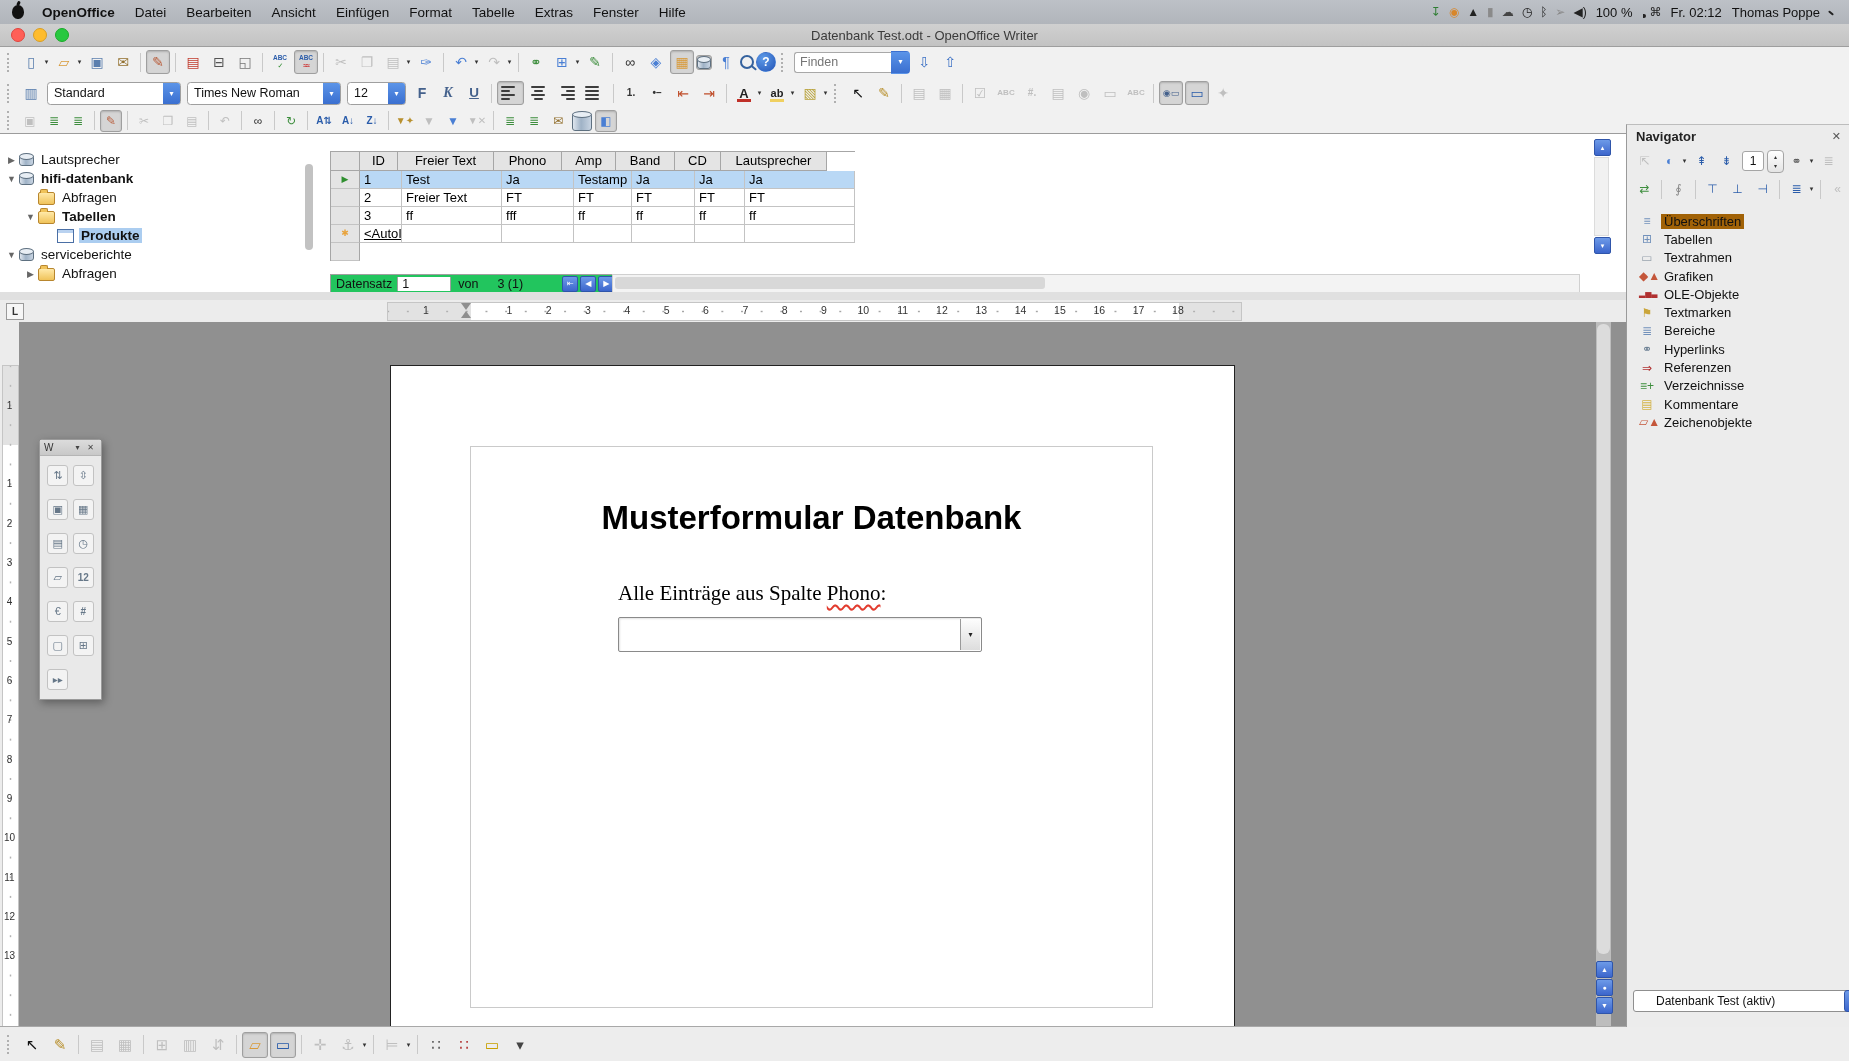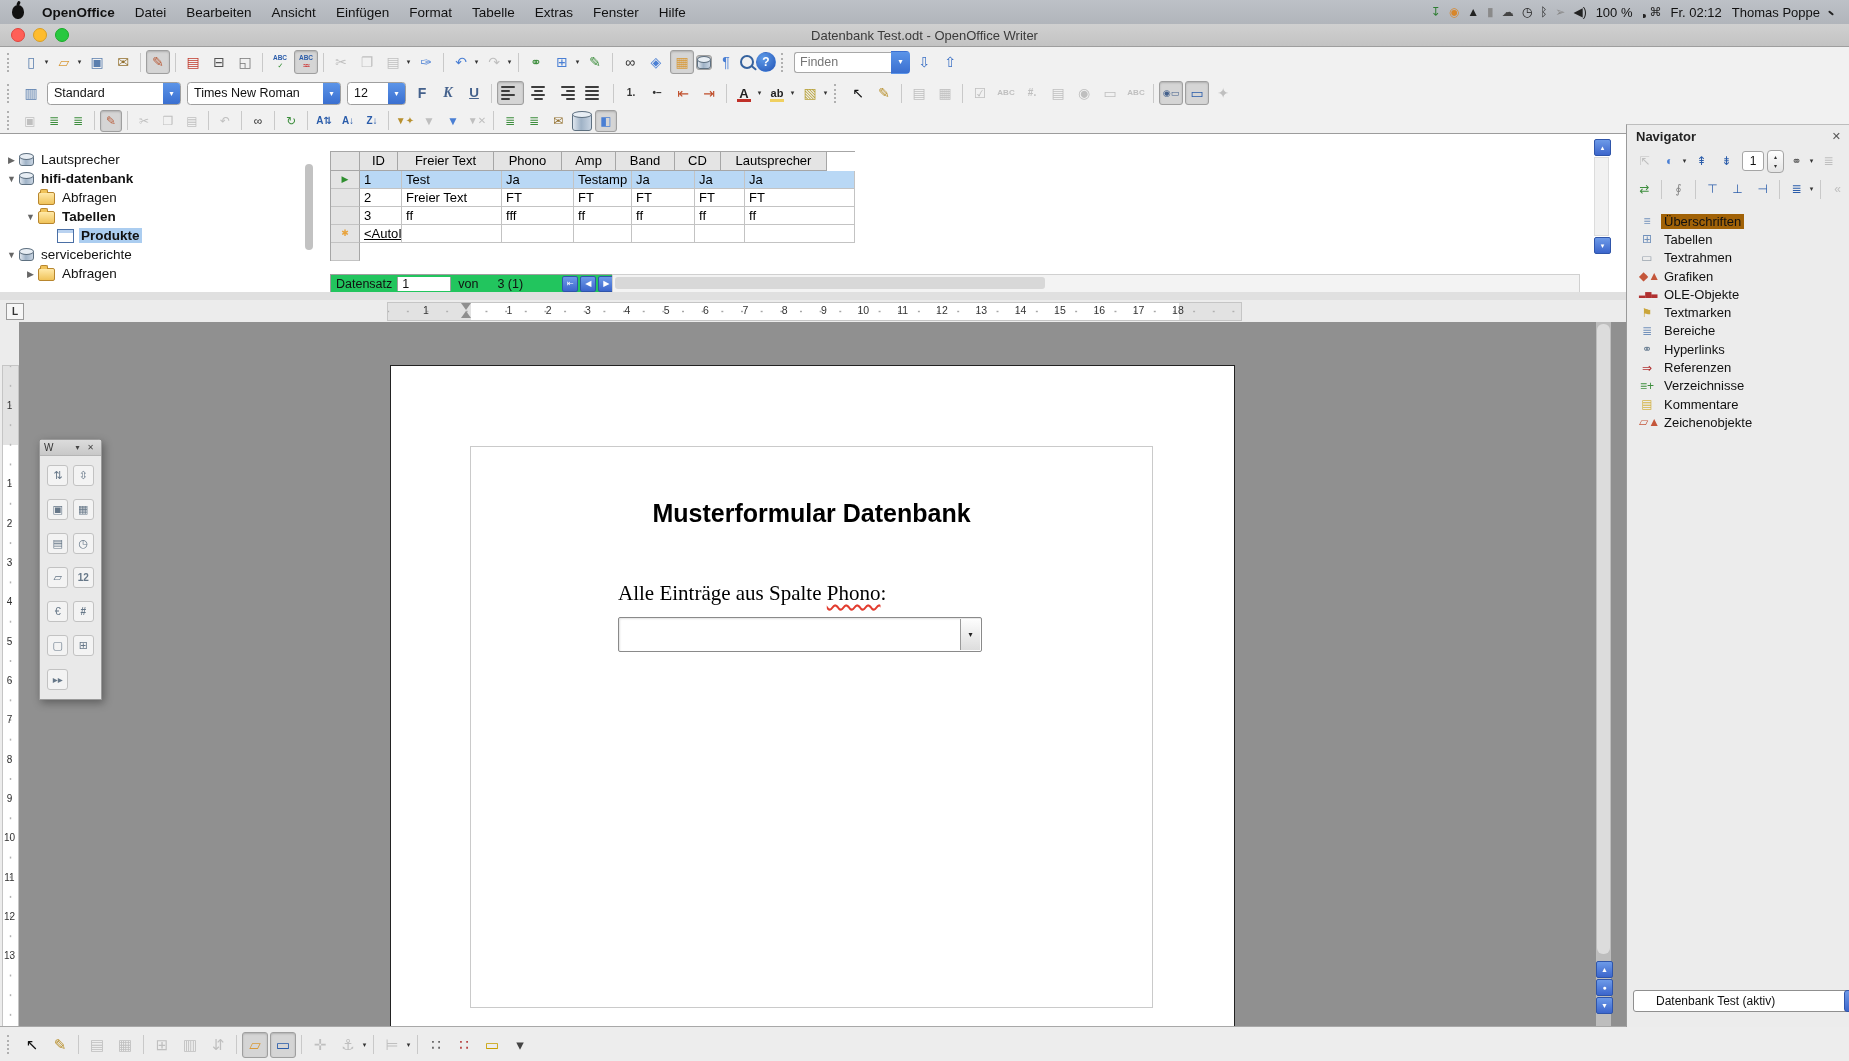--- a/index.html
+++ b/index.html
@@ -129,21 +129,21 @@
   .hmarker-bot{position:absolute;left:461px;top:11px;width:0;height:0;border-left:5px solid transparent;border-right:5px solid transparent;border-bottom:7px solid #8f8f8f;z-index:4}
   
   #docarea{position:absolute;left:0;top:322px;width:1626px;height:704px;background:#909090;overflow:hidden}
   #vruler{position:absolute;left:0;top:0;width:19px;height:704px;background:#ececec;z-index:3}
   #vband{position:absolute;left:2px;top:43px;width:15px;height:660px;background:#fff;border:1px solid #c5c5c5;
     background-image:radial-gradient(circle,rgba(0,0,0,.3) .8px,transparent 1.2px);background-size:100% 19.66px;background-position:center 10px}
   #vband::before{content:'';position:absolute;top:0;height:79px;left:0;right:0;background:rgba(190,190,190,.45)}
   .vm{position:absolute;left:0;width:19px;text-align:center;font-size:10px;color:#333;transform:translateY(-50%);z-index:4}
   #page{position:absolute;left:390px;top:43px;width:843px;height:661px;background:#fff;border:1px solid #222;border-bottom:none}
   #frame{position:absolute;left:79px;top:80px;width:681px;height:560px;border:1px solid #cacaca}
-  #heading{margin-top:52px;text-align:center;font-size:25px;font-weight:700;color:#000}
+  #heading{margin-top:52px;text-align:center;font-size:33px;font-weight:700;color:#000}
   #fieldlabel{position:absolute;left:147px;top:134px;font-family:"Liberation Serif","DejaVu Serif",serif;font-size:21px;color:#000;white-space:nowrap}
   .sq{text-decoration-line:underline;text-decoration-style:wavy;text-decoration-color:#e23b2e;text-underline-offset:4px}
   #doccombo{position:absolute;left:147px;top:170px;width:362px;height:33px;background:#fff;border:1px solid #8a8a8a;border-radius:2px;box-shadow:inset 1px 1px 2px rgba(0,0,0,.12)}
   #doccombo .ddbtn{position:absolute;right:1px;top:1px;bottom:1px;width:19px;background:linear-gradient(#fdfdfd,#ddd);
     border-left:1px solid #9a9a9a;display:flex;align-items:center;justify-content:center;font-size:8px;color:#222}
   #docscroll{position:absolute;left:1596px;top:0;width:15px;height:704px;background:#bdbdbd}
   #docscroll .dthumb{position:absolute;left:1px;top:2px;width:13px;height:630px;background:#dcdcdc;border-radius:6px}
   .dbtns{position:absolute;left:0;bottom:12px;display:flex;flex-direction:column;gap:1px}
   
   #navigator{position:absolute;left:1626px;top:124px;width:223px;height:902px;background:#ececec;

